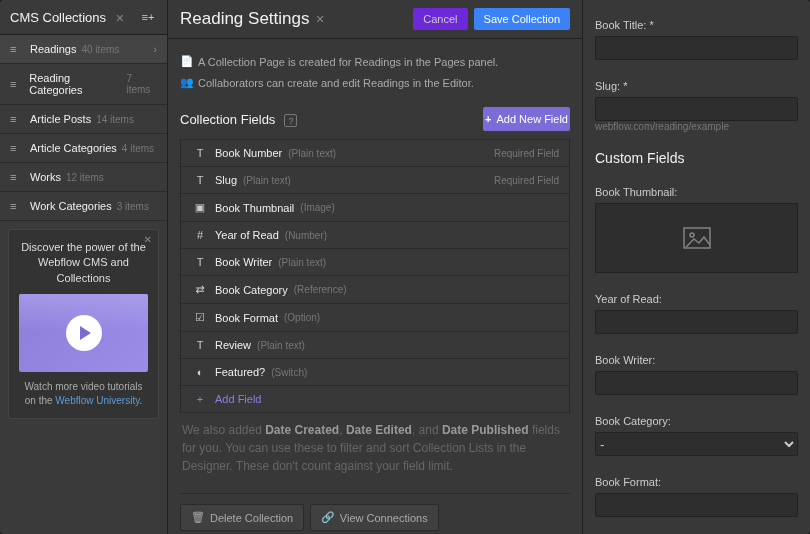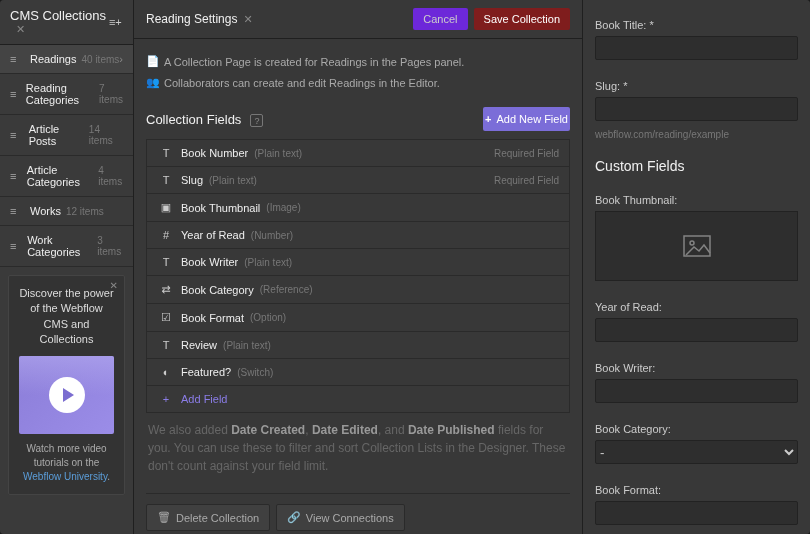--- a/index.html
+++ b/index.html
@@ -1,18 +1,18 @@
 <!DOCTYPE html>
 <html><head>
 <meta charset="utf-8">
 <style>
 *{box-sizing:border-box;margin:0;padding:0;font-family:-apple-system,BlinkMacSystemFont,"Segoe UI",Arial,sans-serif}
 body{background:#1a1a1a;width:810px;height:534px;overflow:hidden;border-radius:4px}
 .app{display:flex;height:100%;background:#2e2e2e;color:#ccc;font-size:11px}
-.sidebar{width:134px;background:#3a3a3a;border-right:1px solid #1f1f1f;display:flex;flex-direction:column}
+.sidebar{width:168px;background:#3a3a3a;border-right:1px solid #1f1f1f;display:flex;flex-direction:column}
 .sidebar-header{display:flex;align-items:center;justify-content:space-between;padding:8px 10px;border-bottom:1px solid #1f1f1f}
 .sidebar-title{font-size:13px;color:#f0f0f0;font-weight:500}
 .close-x{color:#888;margin-left:6px;cursor:pointer}
 .icon-btn{width:18px;height:18px;display:flex;align-items:center;justify-content:center;color:#ccc;cursor:pointer}
 .collections{flex:0 0 auto}
 .collection-item{display:flex;align-items:center;padding:8px 10px;border-bottom:1px solid #2a2a2a;cursor:pointer}
 .collection-item.active{background:#444}
 .ci-icon{width:14px;margin-right:6px;color:#aaa}
 .ci-name{color:#eee;font-size:11px}
 .ci-count{color:#777;font-size:10px;margin-left:5px}
@@ -21,24 +21,24 @@
 .promo-close{position:absolute;top:4px;right:6px;color:#888;cursor:pointer;font-size:10px}
 .promo-text{font-size:11px;color:#ddd;line-height:1.4;margin-bottom:8px}
 .promo-img{width:100%;height:78px;background:linear-gradient(135deg,#8b7dd8 0%,#9b8de8 100%);border-radius:2px;display:flex;align-items:center;justify-content:center;margin-bottom:8px;position:relative;overflow:hidden}
 .promo-img::before{content:"";position:absolute;width:100%;height:50%;top:0;background:linear-gradient(180deg,rgba(180,170,240,.6),transparent)}
 .play-btn{width:36px;height:36px;background:#fff;border-radius:50%;display:flex;align-items:center;justify-content:center;z-index:2}
 .play-tri{width:0;height:0;border-left:11px solid #7b6dd0;border-top:7px solid transparent;border-bottom:7px solid transparent;margin-left:3px}
 .promo-footer{font-size:10px;color:#aaa;line-height:1.4}
 .promo-link{color:#5b9dd9}
 .main{flex:1;display:flex;flex-direction:column;background:#383838;min-width:0}
 .main-header{display:flex;align-items:center;padding:8px 12px;border-bottom:1px solid #1f1f1f}
-.main-title{font-size:12px;color:#f0f0f0;font-weight:500}
+.main-title{font-size:17px;color:#f0f0f0;font-weight:500}
 .btn{padding:5px 10px;border:none;border-radius:2px;font-size:11px;cursor:pointer;margin-left:6px}
 .btn-cancel{background:#6d28d9;color:#ccc}
-.btn-save{background:#7f1d1d;color:#fff}
+.btn-save{background:#3b82f6;color:#fff}
 .main-body{flex:1;overflow-y:auto;padding:12px}
 .info-rows{margin-bottom:14px}
 .info-row{display:flex;align-items:center;font-size:11px;color:#aaa;padding:4px 0}
 .info-row .ico{width:18px;color:#ddd}
 .section-head{display:flex;align-items:center;justify-content:space-between;margin:10px 0 8px}
 .section-title{font-size:13px;color:#f0f0f0;font-weight:500}
 .help-q{display:inline-block;width:13px;height:13px;border:1px solid #777;border-radius:2px;text-align:center;font-size:9px;line-height:12px;color:#888;margin-left:6px}
 .btn-add{background:#7b6dd8;color:#fff;padding:6px 2px;font-size:11px;display:flex;align-items:center;border:none;border-radius:2px;cursor:pointer}
 .btn-add::before{content:"+";margin-right:5px;font-weight:bold}
 .fields{border:1px solid #2a2a2a}
@@ -53,21 +53,21 @@
 .fields-left::before{content:"↑";margin-right:6px}
 .fields-note{color:#666;font-size:12px;padding:8px 2px;line-height:1.5}
 .fields-note strong{color:#999}
 .bottom-actions{display:flex;gap:6px;margin-top:10px;padding-top:10px;border-top:1px solid #2a2a2a}
 .bottom-btn{background:#404040;border:1px solid #2a2a2a;color:#aaa;padding:6px 10px;font-size:11px;display:flex;align-items:center;cursor:pointer;border-radius:2px}
 .bottom-btn .ico{margin-right:5px}
 .rightpane{width:228px;background:#383838;border-left:1px solid #1f1f1f;padding:12px;overflow-y:auto}
 .rp-label{font-size:11px;color:#ccc;margin-bottom:5px;margin-top:20px}
 .rp-label:first-child{margin-top:7px}
 .rp-input{width:100%;height:24px;background:#2e2e2e;border:1px solid #222;border-radius:2px}
-.rp-sub{font-size:10px;color:#777;margin-top:8px}
+.rp-sub{font-size:10px;color:#777;margin-top:0}
 .rp-heading{font-size:14px;color:#f0f0f0;margin:18px 0 8px;font-weight:400}
 .rp-thumb{width:100%;height:70px;background:#2e2e2e;border:1px solid #222;display:flex;align-items:center;justify-content:center}
 .rp-thumb svg{opacity:.6}
 .rp-select{width:100%;height:24px;background:#2e2e2e;border:1px solid #222;color:#ccc;border-radius:2px}
 .spacer{flex:1}
 </style>
 </head>
 <body>
 
 <div class="app">

